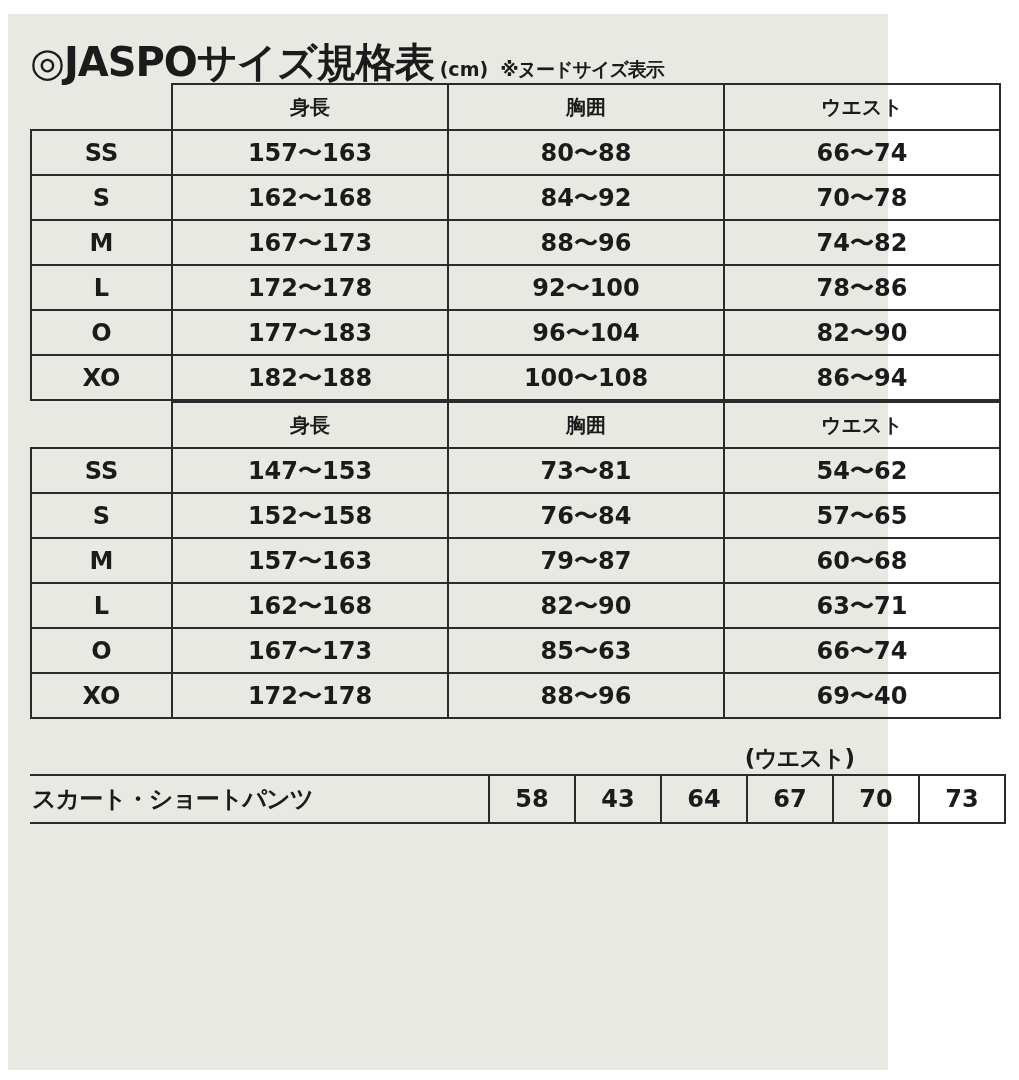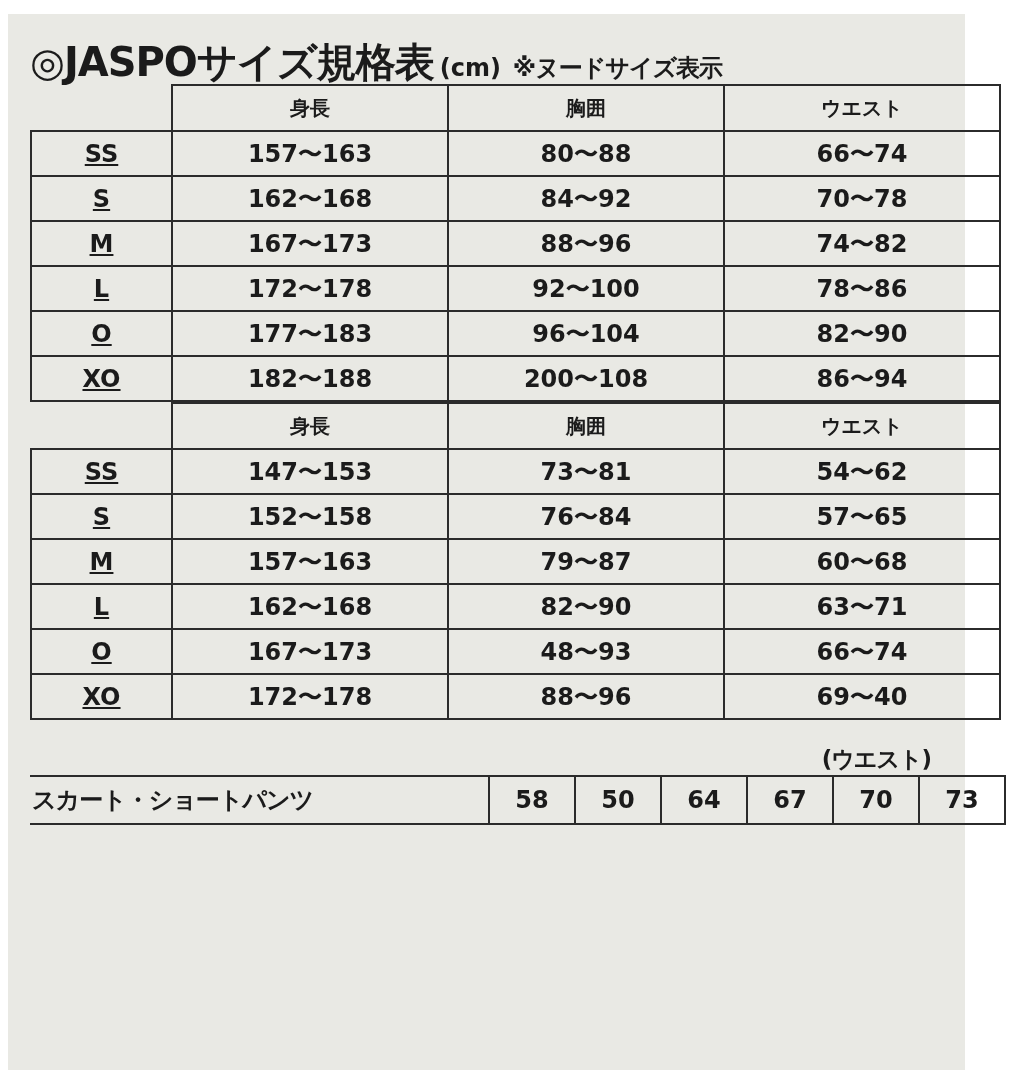--- a/index.html
+++ b/index.html
@@ -18,48 +18,48 @@
     position: relative;
     width: 1019px;
     height: 1080px;
     background: #ffffff;
     box-sizing: border-box;
   }
   .sheet {
     position: absolute;
     left: 8px;
     top: 14px;
-    width: 957px;
+    width: 880px;
     height: 1056px;
     background: #e9e9e4;
     box-sizing: border-box;
     padding: 18px 22px 0 22px;
   }
   
   .title-row {
     display: flex;
     align-items: baseline;
     margin: 10px 0 0 0;
     white-space: nowrap;
   }
   .title-main {
     font-size: 40px;
     font-weight: 700;
     letter-spacing: -1px;
     line-height: 1;
     color: #1b1b1b;
   }
   .title-unit {
-    font-size: 24px;
+    font-size: 19px;
     font-weight: 700;
     margin-left: 6px;
     color: #1b1b1b;
   }
   .title-note {
-    font-size: 24px;
+    font-size: 19px;
     font-weight: 700;
     margin-left: 12px;
     color: #1b1b1b;
     letter-spacing: -1px;
   }
   
   .caption {
     font-size: 23px;
     font-weight: 700;
     letter-spacing: -1px;
@@ -89,21 +89,20 @@
   table.size-table tr.head th {
     height: 44px;
     font-size: 20px;
   }
   table.size-table .corner {
     border-top: none;
     border-left: none;
   }
   table.size-table .sizecol {
     width: 140px;
-    text-decoration: underline;
   }
   table.size-table .datacol {
     width: 274px;
   }
   
   
   .skirt-note {
     text-align: right;
     font-size: 23px;
     font-weight: 700;
@@ -184,21 +183,21 @@
       </tr>
       <tr>
         <td class="sizecol">O</td>
         <td>177〜183</td>
         <td>96〜104</td>
         <td>82〜90</td>
       </tr>
       <tr>
         <td class="sizecol">XO</td>
         <td>182〜188</td>
-        <td>200〜108</td>
+        <td>100〜108</td>
         <td>86〜94</td>
       </tr>
     </tbody>
       </table>
 
     <table class="size-table">
       <tbody>
           <tr class="head">
         <th class="corner sizecol"></th>
         <th class="datacol">身長</th>
@@ -225,39 +224,39 @@
       </tr>
       <tr>
         <td class="sizecol">L</td>
         <td>162〜168</td>
         <td>82〜90</td>
         <td>63〜71</td>
       </tr>
       <tr>
         <td class="sizecol">O</td>
         <td>167〜173</td>
-        <td>48〜93</td>
+        <td>85〜63</td>
         <td>66〜74</td>
       </tr>
       <tr>
         <td class="sizecol">XO</td>
         <td>172〜178</td>
         <td>88〜96</td>
         <td>69〜40</td>
       </tr>
     </tbody>
       </table>
 
     <div class="skirt-note">(ウエスト)</div>
     <table class="skirt-table">
       <tbody>
           <tr>
         <td class="label">スカート・ショートパンツ</td>
         <td class="val">58</td>
-        <td class="val">50</td>
+        <td class="val">43</td>
         <td class="val">64</td>
         <td class="val">67</td>
         <td class="val">70</td>
         <td class="val">73</td>
       </tr>
     </tbody>
       </table>
 
   </div>
 </div>

